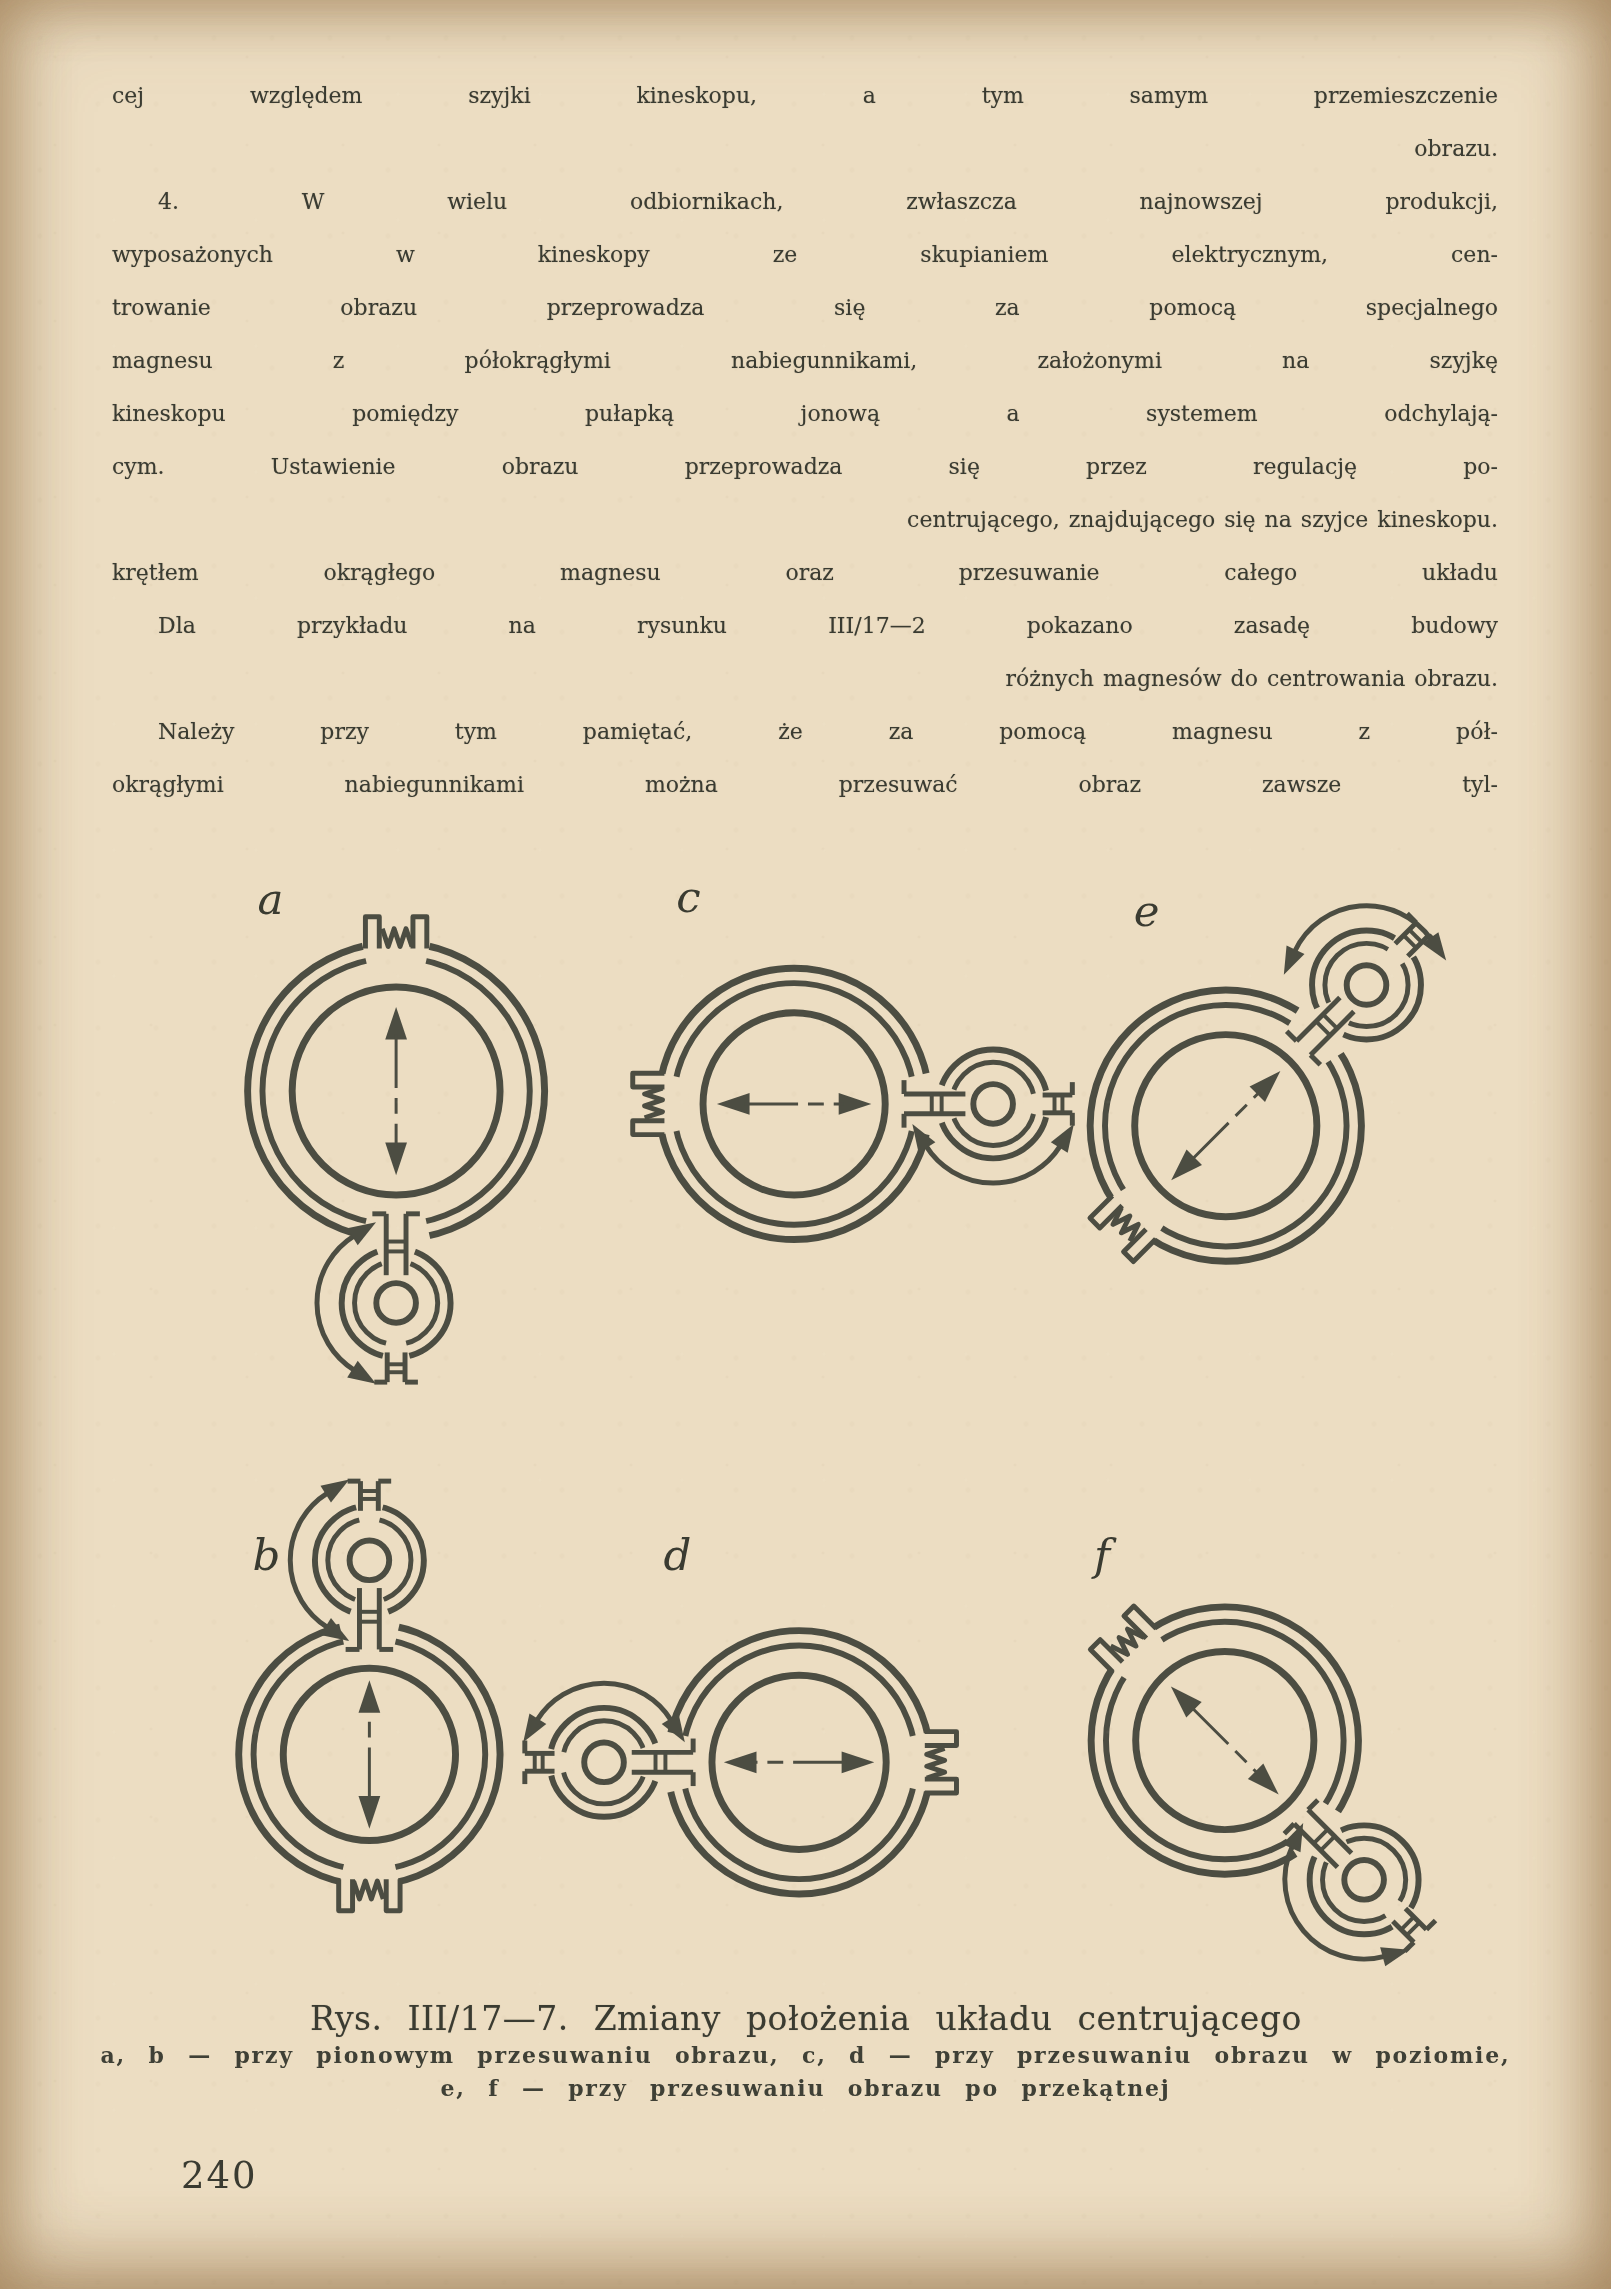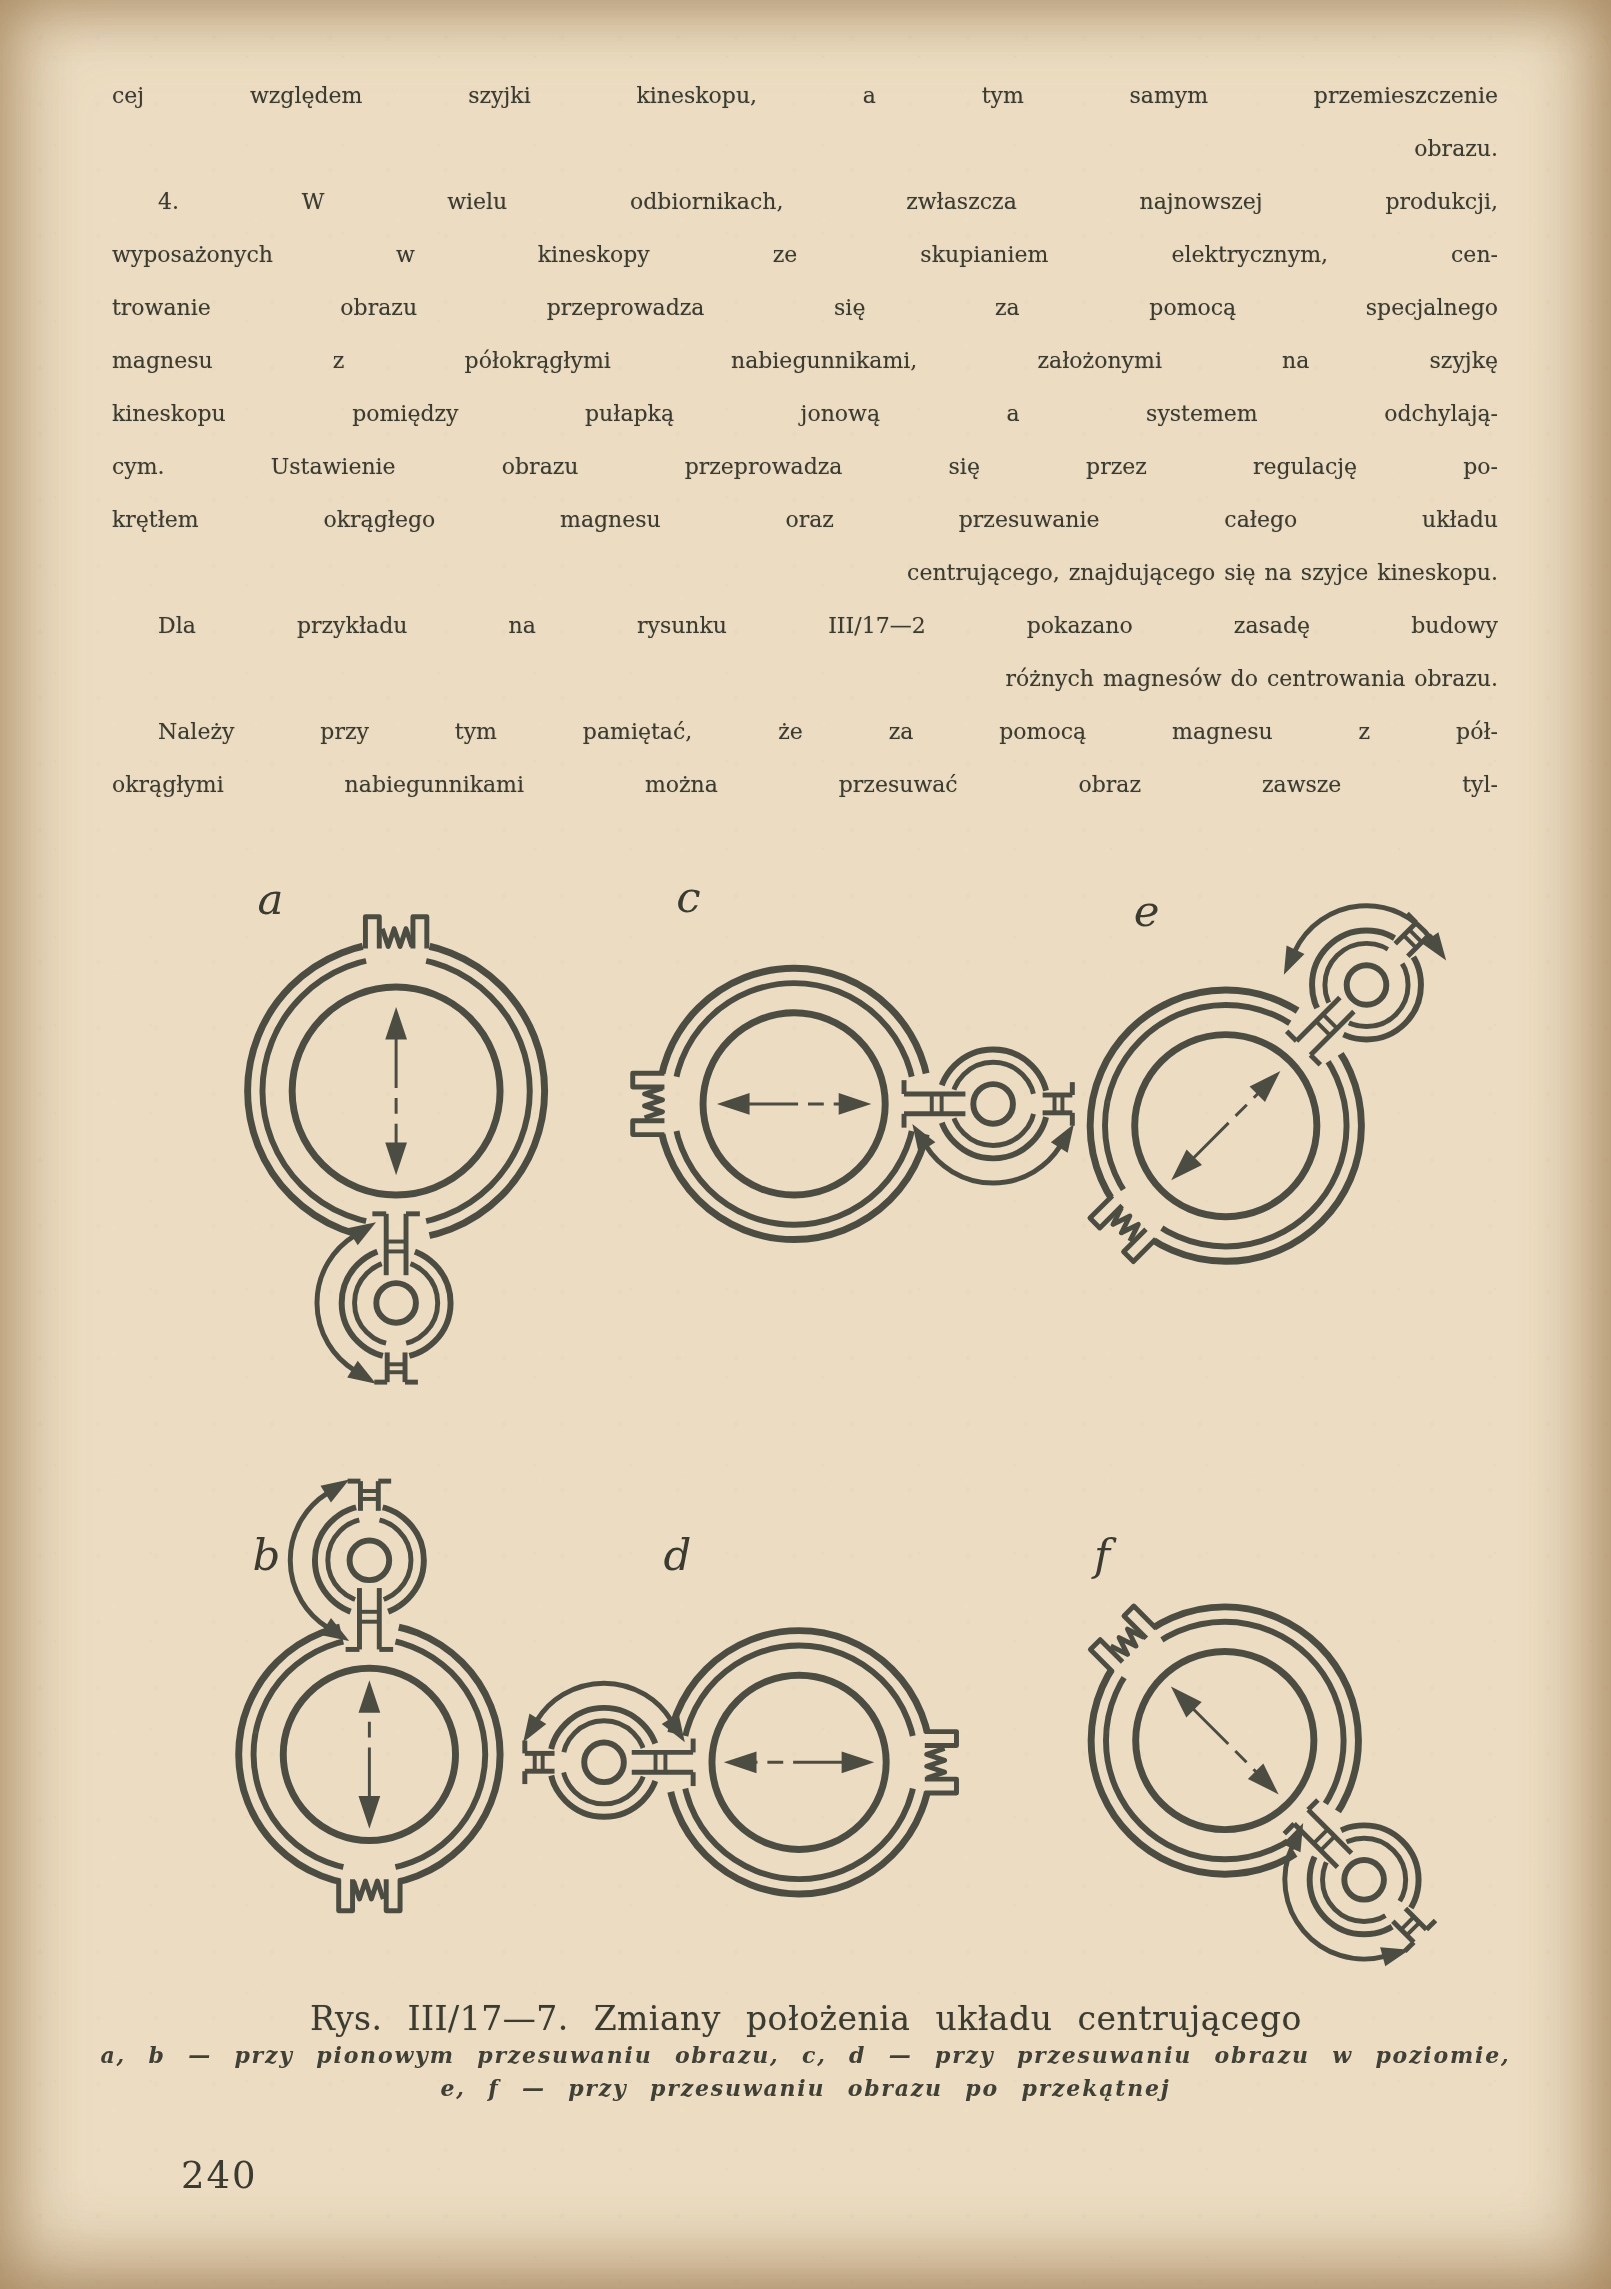--- a/index.html
+++ b/index.html
@@ -23,40 +23,40 @@
              text-shadow:0 0 1px rgba(56,57,48,.35);}
   .bline{height:53px;text-align:right;word-spacing:2px;}
   .bline.j{text-align:justify;text-align-last:justify;}
   .bline.ind{padding-left:46px;}
   svg.fig{position:absolute;left:0;top:0;z-index:2;}
   .fig-label{font-family:"DejaVu Serif",serif;font-style:italic;font-size:44px;}
   .caption{position:absolute;left:113px;top:1999px;width:1386px;text-align:center;
            font-size:33px;word-spacing:14px;letter-spacing:0.5px;z-index:1;
            text-shadow:0 0 1px rgba(56,57,48,.35);}
   .subcap{position:absolute;left:59px;width:1493px;text-align:center;font-weight:bold;
-          font-size:22px;word-spacing:13px;letter-spacing:1.8px;color:#3f4036;z-index:1;font-style:italic;}
+          font-size:22px;word-spacing:13px;letter-spacing:1.8px;color:#3f4036;z-index:1;}
   .subcap.l1{top:2042px;}
   .subcap.l2{top:2075px;}
   .page-number{position:absolute;left:181px;top:2154px;font-size:37px;letter-spacing:2px;z-index:1;}
 </style>
 </head>
 <body>
 
 <div class="page" style="background-color: rgb(236, 221, 194);">
   <div class="body-text" id="body-text">
       <div class="bline j">cej względem szyjki kineskopu, a tym samym przemieszczenie</div>
       <div class="bline">obrazu.</div>
       <div class="bline j ind">4. W wielu odbiornikach, zwłaszcza najnowszej produkcji,</div>
       <div class="bline j">wyposażonych w kineskopy ze skupianiem elektrycznym, cen-</div>
       <div class="bline j">trowanie obrazu przeprowadza się za pomocą specjalnego</div>
       <div class="bline j">magnesu z półokrągłymi nabiegunnikami, założonymi na szyjkę</div>
       <div class="bline j">kineskopu pomiędzy pułapką jonową a systemem odchylają-</div>
       <div class="bline j">cym. Ustawienie obrazu przeprowadza się przez regulację po-</div>
+      <div class="bline">centrującego, znajdującego się na szyjce kineskopu.</div>
       <div class="bline j">krętłem okrągłego magnesu oraz przesuwanie całego układu</div>
-      <div class="bline">centrującego, znajdującego się na szyjce kineskopu.</div>
       <div class="bline j ind">Dla przykładu na rysunku III/17—2 pokazano zasadę budowy</div>
       <div class="bline">różnych magnesów do centrowania obrazu.</div>
       <div class="bline j ind">Należy przy tym pamiętać, że za pomocą magnesu z pół-</div>
       <div class="bline j">okrągłymi nabiegunnikami można przesuwać obraz zawsze tyl-</div>
     </div>
 
   <svg class="fig" id="fig-svg" width="1612" height="2290" viewBox="0 0 1628 2313">
       <g transform="translate(400,1102) rotate(90)">
         <circle cx="0" cy="0" r="150" fill="none" stroke="#4c4d42" stroke-width="7"></circle>
         <circle cx="0" cy="0" r="135" fill="none" stroke="#4c4d42" stroke-width="6"></circle>

